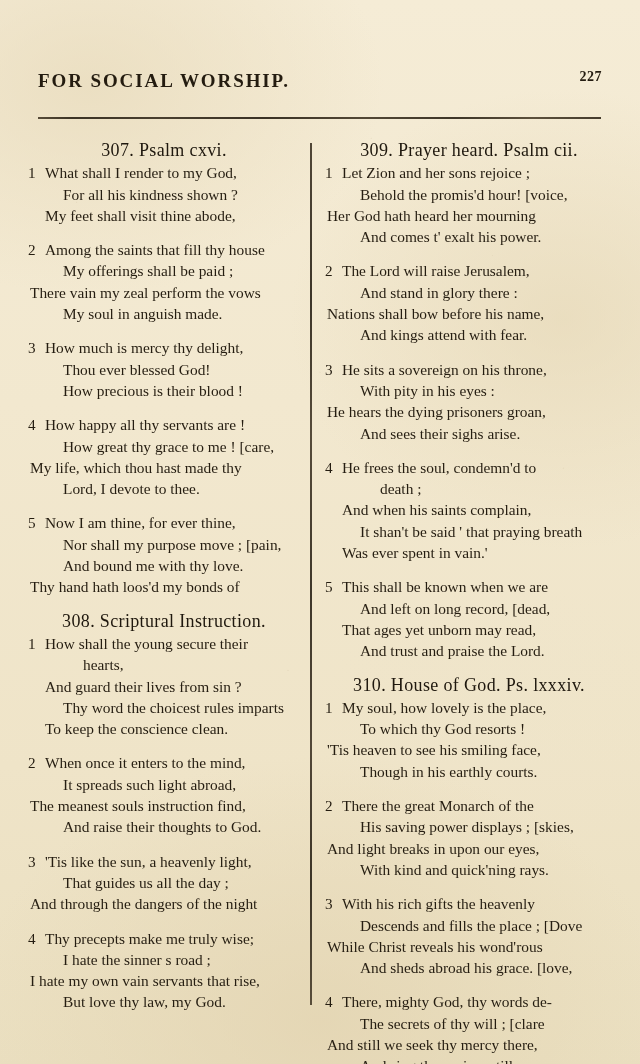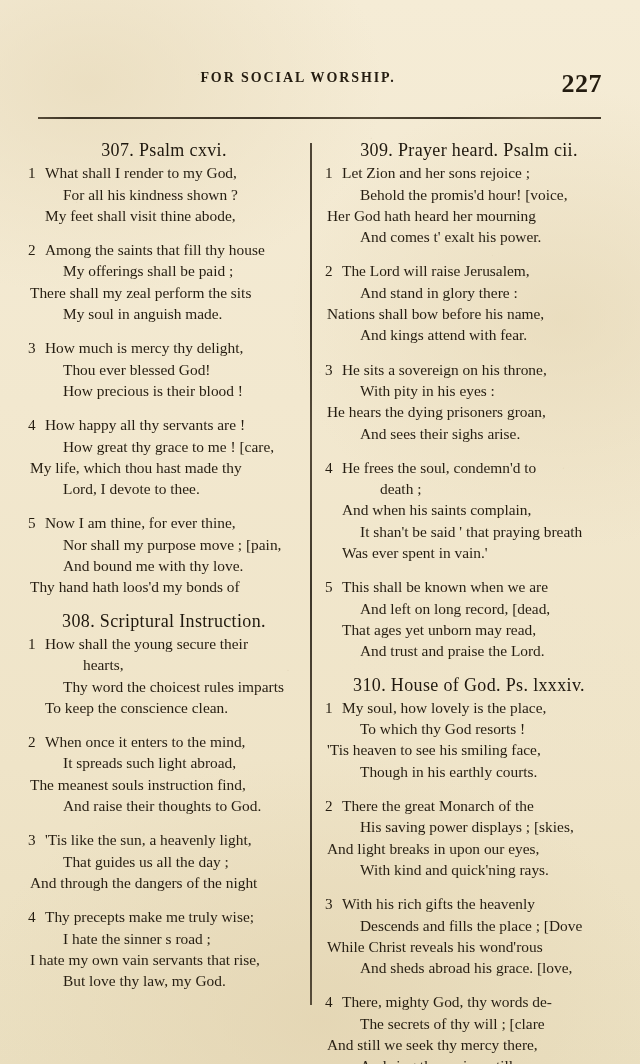--- a/index.html
+++ b/index.html
@@ -50,33 +50,33 @@
     left: 38px;
     top: 70px;
     width: 564px;
     height: 24px;
   }
   #running-title {
     position: absolute;
     left: 0;
     top: 0;
     width: 520px;
-    text-align: center;
+    text-align: left;
     font-weight: bold;
-    font-size: 14px;
+    font-size: 19px;
     letter-spacing: 1.9px;
     color: #241c10;
     white-space: nowrap;
   }
   #page-number {
     position: absolute;
     right: 0;
     top: -1px;
     font-weight: bold;
-    font-size: 26px;
+    font-size: 14px;
     letter-spacing: 0.5px;
     color: #241c10;
   }
   #head-rule {
     position: absolute;
     left: 38px;
     top: 117px;
     width: 563px;
     height: 2px;
     background: linear-gradient(90deg,
@@ -165,21 +165,21 @@
         <div class="hymn-block first">
           <div class="hymn-title">307.  Psalm cxvi.</div>
           <div class="stanza">
             <span class="vline ind0"><span class="vnum">1</span><span>What shall I render to my God,</span></span>
             <span class="vline ind2"><span>For all his  kindness shown ?</span></span>
             <span class="vline ind1"><span>My feet shall visit thine abode,</span></span>
           </div>
           <div class="stanza">
             <span class="vline ind0"><span class="vnum">2</span><span>Among the saints that fill thy house</span></span>
             <span class="vline ind2"><span>My offerings shall be paid ;</span></span>
-            <span class="vline ind5"><span>There shall my zeal perform the sits</span></span>
+            <span class="vline ind5"><span>There vain my zeal perform the vows</span></span>
             <span class="vline ind2"><span>My soul in anguish made.</span></span>
           </div>
           <div class="stanza">
             <span class="vline ind0"><span class="vnum">3</span><span>How much is mercy thy delight,</span></span>
             <span class="vline ind2"><span>Thou ever blessed God!</span></span>
             <span class="vline ind2"><span>How precious is their blood !</span></span>
           </div>
           <div class="stanza">
             <span class="vline ind0"><span class="vnum">4</span><span>How happy all thy servants are !</span></span>
             <span class="vline ind2"><span>How great thy grace to me ! [care,</span></span>
@@ -191,20 +191,21 @@
             <span class="vline ind2"><span>Nor shall my purpose move ; [pain,</span></span>
             <span class="vline ind2"><span>And bound me with thy love.</span></span>
             <span class="vline ind5"><span>Thy  hand  hath  loos'd  my  bonds  of</span></span>
           </div>
         </div>
         <div class="hymn-block" style="margin-top: 6px;">
           <div class="hymn-title">308.  Scriptural Instruction.</div>
           <div class="stanza">
             <span class="vline ind0"><span class="vnum">1</span><span>How  shall the  young secure their</span></span>
             <span class="vline ind4"><span>hearts,</span></span>
+            <span class="vline ind1"><span>And guard their lives from sin ?</span></span>
             <span class="vline ind2"><span>Thy word the choicest rules  imparts</span></span>
             <span class="vline ind1"><span>To keep the conscience clean.</span></span>
           </div>
           <div class="stanza">
             <span class="vline ind0"><span class="vnum">2</span><span>When once it enters to the mind,</span></span>
             <span class="vline ind2"><span>It spreads such light abroad,</span></span>
             <span class="vline ind5"><span>The meanest souls instruction find,</span></span>
             <span class="vline ind2"><span>And raise their thoughts to God.</span></span>
           </div>
           <div class="stanza">

